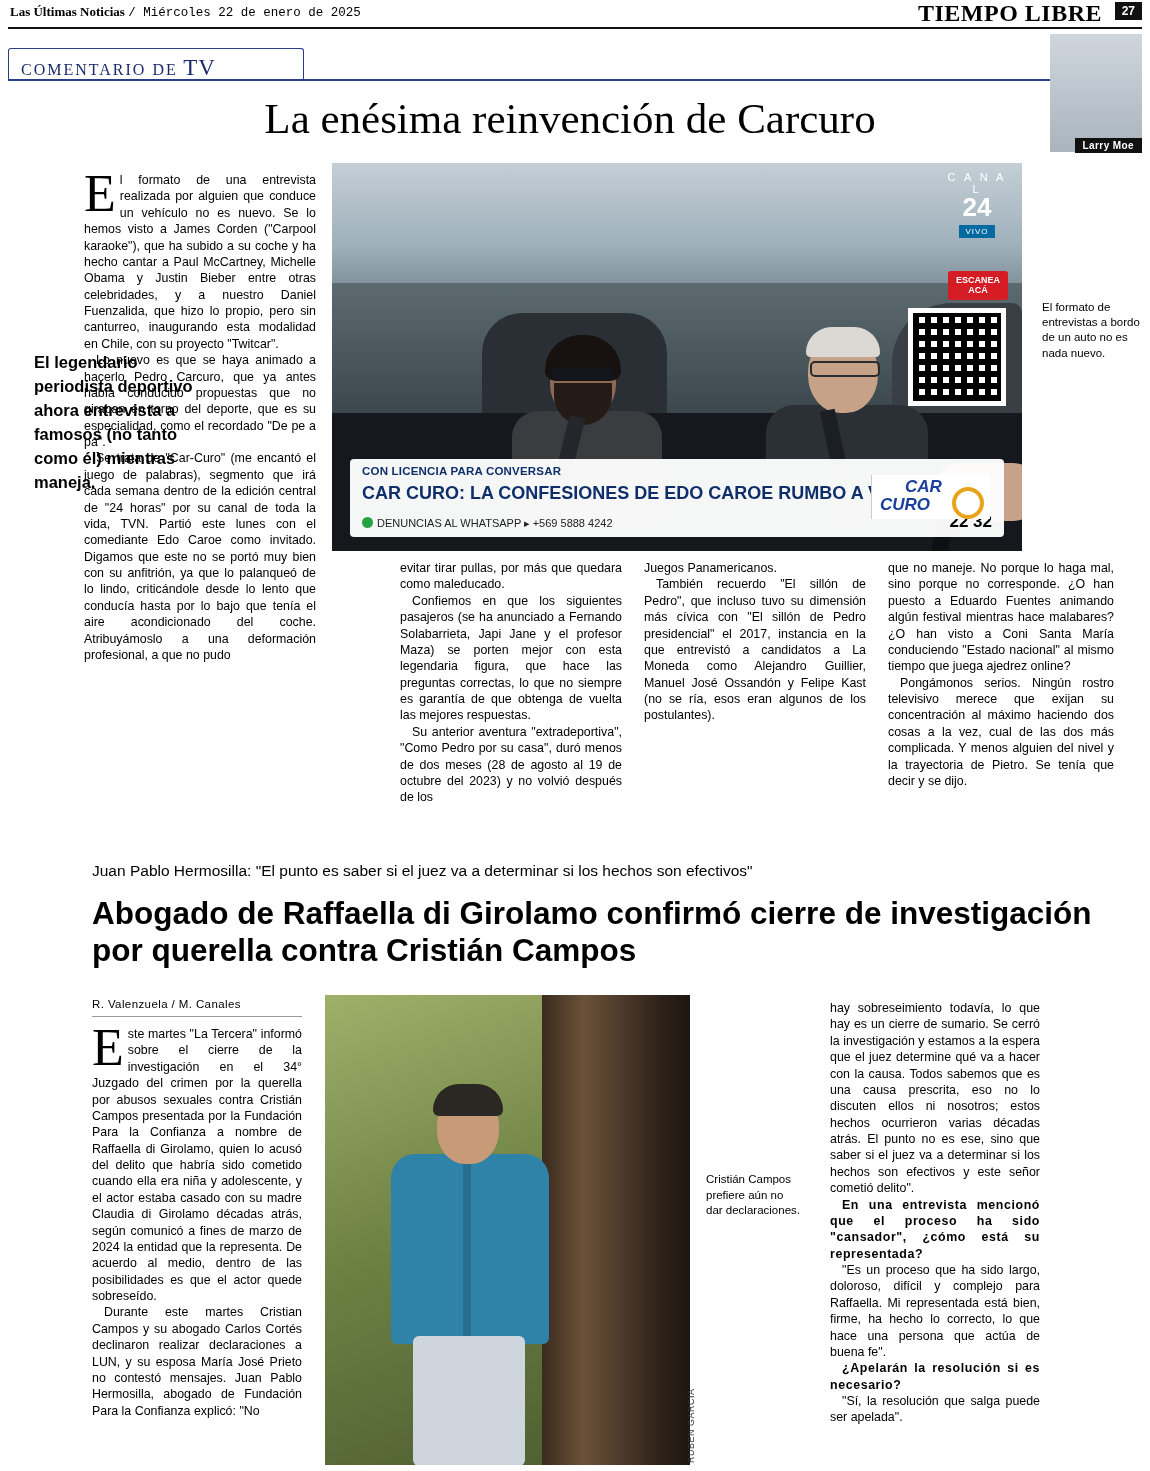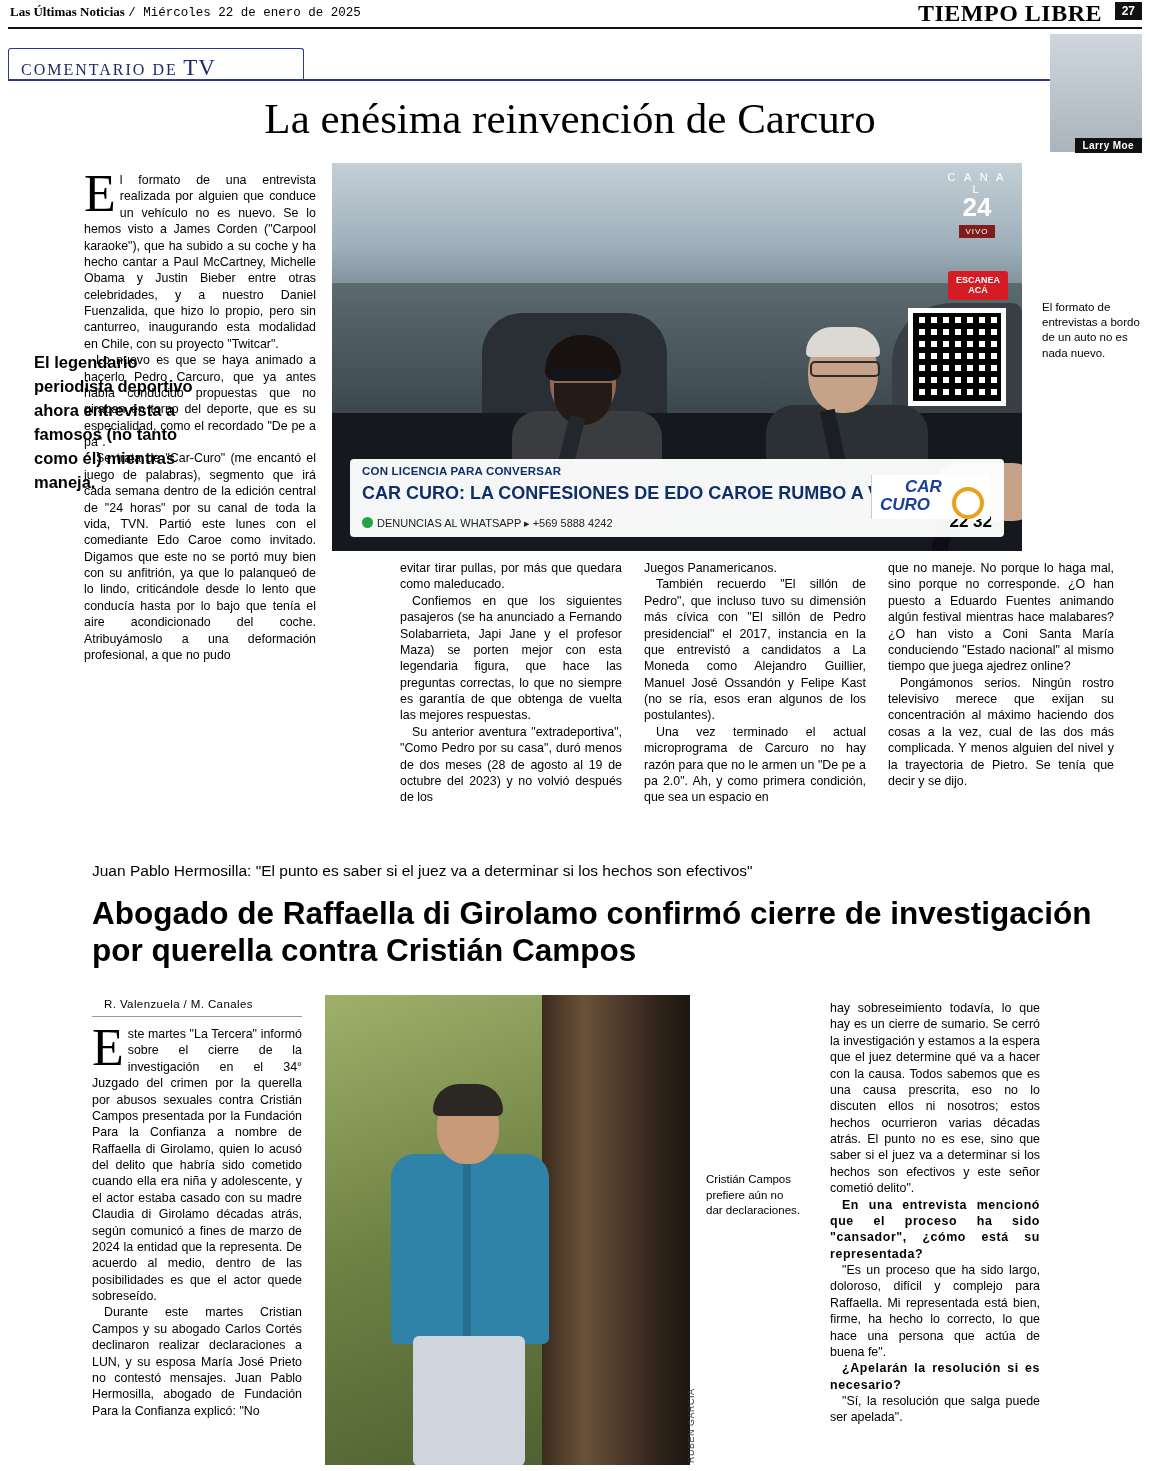--- a/index.html
+++ b/index.html
@@ -57,21 +57,21 @@
   .p-man2 .hair{position:absolute;left:44px;top:-4px;width:74px;height:30px;border-radius:36px 36px 6px 6px;background:#dcd9d4;}
   .p-man2 .glasses{position:absolute;left:48px;top:30px;width:66px;height:12px;border:2px solid #2b2b2b;border-radius:5px;}
   .p-man2 .body{position:absolute;left:4px;top:74px;width:162px;height:122px;background:#2b3035;border-radius:28px 28px 0 0;}
   .p-man2 .belt{position:absolute;left:70px;top:78px;width:15px;height:118px;background:#1b1f23;transform:rotate(-12deg);}
   .ph1-arm{position:absolute;left:600px;top:300px;width:110px;height:58px;background:#c6a288;border-radius:30px;}
   .ph1-steer{position:absolute;left:600px;top:318px;width:160px;height:110px;border:16px solid #0d0f12;border-radius:50%;}
 
   .canal-badge{position:absolute;right:12px;top:8px;width:66px;text-align:center;color:#fff;font-family:"Liberation Sans",sans-serif;}
   .canal-badge .c{font-size:11px;letter-spacing:3px;}
   .canal-badge .n{font-size:26px;font-weight:bold;line-height:.95;}
-  .canal-badge .v{display:inline-block;background:#7f1d1d;color:#fff;font-size:8px;padding:2px 6px;margin-top:2px;letter-spacing:1px;}
+  .canal-badge .v{display:inline-block;background:#0369a1;color:#fff;font-size:8px;padding:2px 6px;margin-top:2px;letter-spacing:1px;}
   .escanea{position:absolute;right:14px;top:108px;background:#d51b24;color:#fff;font-size:9px;font-weight:bold;text-align:center;padding:4px 8px;border-radius:3px;line-height:1.15;}
   .qr{position:absolute;right:16px;top:145px;width:88px;height:88px;background:#fff;padding:5px;}
   .qr .inner{width:100%;height:100%;background:
      repeating-linear-gradient(90deg,#000 0 6px,#fff 6px 12px),
      repeating-linear-gradient(0deg,#000 0 6px,transparent 6px 12px);
      background-blend-mode:multiply;}
   .lower3{position:absolute;left:18px;bottom:14px;right:18px;height:78px;background:rgba(255,255,255,.96);border-radius:4px;}
   .lower3 .kicker{position:absolute;left:12px;top:6px;font-size:11.5px;font-weight:bold;color:#0f2f6b;letter-spacing:.2px;}
   .lower3 .main{position:absolute;left:12px;top:24px;font-size:18px;font-weight:bold;color:#0f2f6b;}
   .lower3 .bottomline{position:absolute;left:12px;bottom:7px;font-size:11px;color:#222;}
@@ -86,21 +86,21 @@
 
   
   .a1c1{left:84px;top:172px;width:232px;}
   .a1c2{left:400px;top:560px;width:222px;}
   .a1c3{left:644px;top:560px;width:222px;}
   .a1c4{left:888px;top:560px;width:226px;}
 
   
   .kicker2{position:absolute;left:92px;top:862px;width:1000px;font-family:"Liberation Sans",sans-serif;font-size:15.5px;}
   .head2{position:absolute;left:92px;top:895px;width:1000px;font-family:"Liberation Sans",sans-serif;font-weight:bold;font-size:31.5px;line-height:1.16;}
-  .byline2{position:absolute;left:92px;top:998px;width:210px;font-size:11.5px;letter-spacing:.4px;margin-left:12px;}
+  .byline2{position:absolute;left:92px;top:998px;width:210px;font-size:11.5px;letter-spacing:.4px;}
   .byline-rule{position:absolute;left:92px;top:1016px;width:210px;height:1px;background:#999;}
 
   .a2c1{left:92px;top:1026px;width:210px;}
   .a2c2{left:830px;top:1000px;width:210px;}
 
   .photo2{position:absolute;left:325px;top:995px;width:365px;height:470px;overflow:hidden;background:#6d7a4e;}
   .ph2-bg{position:absolute;left:0;top:0;width:365px;height:470px;background:linear-gradient(160deg,#9fb06a 0%,#6e8244 45%,#4a5a2f 100%);}
   .ph2-trunk{position:absolute;right:28px;top:0;width:120px;height:470px;background:linear-gradient(90deg,#3a2b1e 0%,#6a5238 35%,#4a372a 70%,#2d2119 100%);}
   .ph2-trunk2{position:absolute;right:0px;top:0;width:34px;height:470px;background:linear-gradient(90deg,#2f241a,#1d1611);}
   .ph2-man{position:absolute;left:60px;top:95px;width:170px;height:375px;}
@@ -210,21 +210,20 @@
   <div class="pullquote">El legendario periodista deportivo ahora entrevista a famosos (no tanto como él) mientras maneja.</div>
 
   <div class="col a1c2">
     <p class="first">evitar tirar pullas, por más que quedara como maleducado.</p>
     <p>Confiemos en que los siguientes pasajeros (se ha anunciado a Fernando Solabarrieta, Japi Jane y el profesor Maza) se porten mejor con esta legendaria figura, que hace las preguntas correctas, lo que no siempre es garantía de que obtenga de vuelta las mejores respuestas.</p>
     <p>Su anterior aventura "extradeportiva", "Como Pedro por su casa", duró menos de dos meses (28 de agosto al 19 de octubre del 2023) y no volvió después de los</p>
   </div>
   <div class="col a1c3">
     <p class="first">Juegos Panamericanos.</p>
     <p>También recuerdo "El sillón de Pedro", que incluso tuvo su dimensión más cívica con "El sillón de Pedro presidencial" el 2017, instancia en la que entrevistó a candidatos a La Moneda como Alejandro Guillier, Manuel José Ossandón y Felipe Kast (no se ría, esos eran algunos de los postulantes).</p>
-    <p>Una vez terminado el actual microprograma de Carcuro no hay razón para que no le armen un "De pe a pa 2.0". Ah, y como primera condición, que sea un espacio en</p>
   </div>
   <div class="col a1c4">
     <p class="first">que no maneje. No porque lo haga mal, sino porque no corresponde. ¿O han puesto a Eduardo Fuentes animando algún festival mientras hace malabares? ¿O han visto a Coni Santa María conduciendo "Estado nacional" al mismo tiempo que juega ajedrez online?</p>
     <p>Pongámonos serios. Ningún rostro televisivo merece que exijan su concentración al máximo haciendo dos cosas a la vez, cual de las dos más complicada. Y menos alguien del nivel y la trayectoria de Pietro. Se tenía que decir y se dijo.</p>
   </div>
 
   <div class="kicker2">Juan Pablo Hermosilla: "El punto es saber si el juez va a determinar si los hechos son efectivos"</div>
   <div class="head2">Abogado de Raffaella di Girolamo confirmó cierre de investigación por querella contra Cristián Campos</div>
   <div class="byline2">R. Valenzuela / M. Canales</div>
   <div class="byline-rule"></div>

